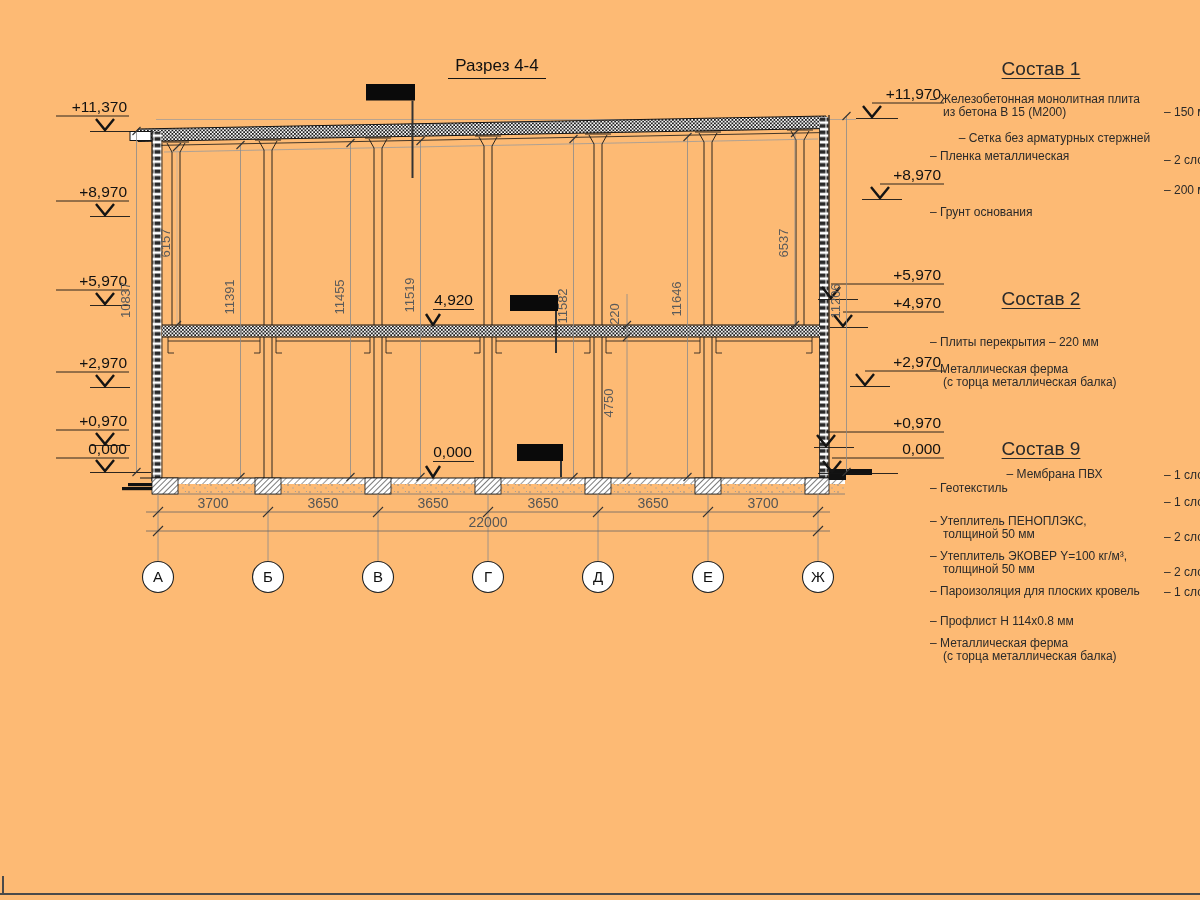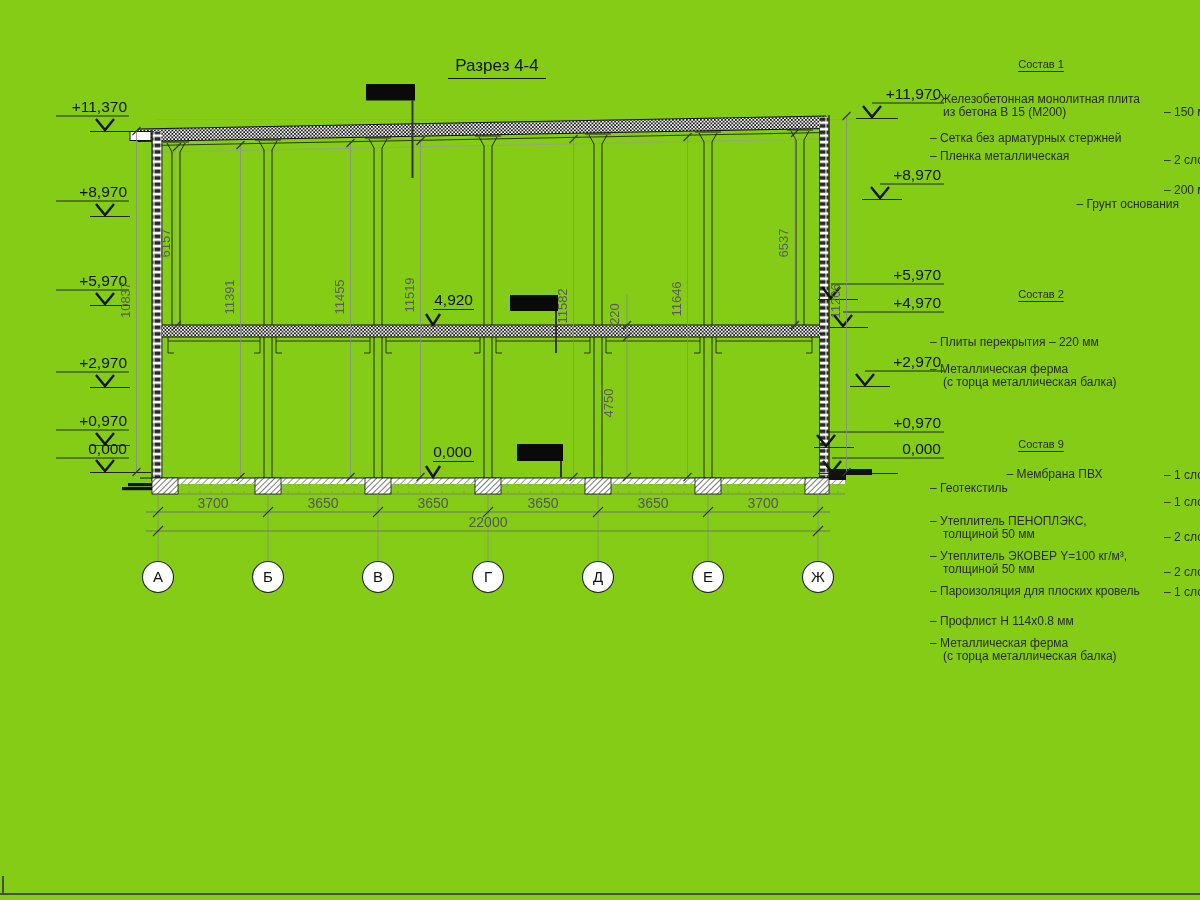--- a/index.html
+++ b/index.html
@@ -1,26 +1,26 @@
 <!DOCTYPE html>
 <html><head>
 <meta charset="utf-8">
 <style>
   html,body{margin:0;padding:0;background:#fff;}
-  .page{position:relative;width:1200px;height:900px;background:#84cc16;overflow:hidden;
+  .page{position:relative;width:1200px;height:900px;background:#fdba74;overflow:hidden;
         font-family:"Liberation Sans",sans-serif;}
   svg{position:absolute;left:0;top:0;}
   svg text{font-family:"Liberation Sans",sans-serif;}
   .t-title{font-size:17px;fill:#111;}
   .t-elev{font-size:15.5px;fill:#111;}
   .t-dim{font-size:14px;fill:#555;}
   .t-vdim{font-size:13px;fill:#5a5a5a;}
   .t-axis{font-size:15px;fill:#111;}
   .comp{position:absolute;left:928px;width:272px;color:#2a2a2a;}
-  .comp-head{position:absolute;left:0;top:0;width:226px;text-align:center;font-size:11px;}
+  .comp-head{position:absolute;left:0;top:0;width:226px;text-align:center;font-size:19px;}
   .comp-head span{text-decoration:underline;text-underline-offset:3px;}
   .ci{position:absolute;left:2px;width:236px;font-size:12px;line-height:1.12;
       white-space:pre-line;padding-left:13px;text-indent:-13px;}
   .cv{position:absolute;left:236px;width:120px;font-size:12px;white-space:nowrap;}
   .frame-bottom{position:absolute;left:0;top:893px;width:1200px;height:0;border-top:2px solid #4a4a4a;}
   .frame-corner{position:absolute;left:2px;top:876px;width:0;height:18px;border-left:2px solid #4a4a4a;}
 </style>
 </head>
 <body>
 
@@ -304,25 +304,25 @@
     <rect x="517" y="444" width="46" height="17" fill="#0a0a0a"></rect>
     <line x1="561" y1="461" x2="561" y2="477" stroke="#333" stroke-width="2"></line>
   </g>
 </svg>
 
   <div class="comp" style="top:58px;height:220px;">
     <div class="comp-head"><span>Состав 1</span></div>
     <div class="ci" style="top:35px;">– Железобетонная  монолитная плита
 из бетона В 15 (М200)</div>
     <div class="cv" style="top:47px;">– 150 мм</div>
-    <div class="ci" style="top:74px;">– Сетка без арматурных стержней</div>
+    <div class="ci" style="top:74px;text-align:center;">– Сетка без арматурных стержней</div>
     <div class="ci" style="top:92px;">– Пленка металлическая</div>
     <div class="cv" style="top:95px;">– 2 слоя</div>
     <div class="cv" style="top:125px;">– 200 мм</div>
-    <div class="ci" style="top:140px;text-align:right;">– Грунт основания</div>
+    <div class="ci" style="top:148px;">– Грунт основания</div>
   </div>
 
   <div class="comp" style="top:288px;height:110px;">
     <div class="comp-head"><span>Состав 2</span></div>
     <div class="ci" style="top:48px;">– Плиты перекрытия – 220 мм</div>
     <div class="ci" style="top:75px;">– Металлическая ферма
 (с торца металлическая балка)</div>
   </div>
 
   <div class="comp" style="top:438px;height:240px;">

